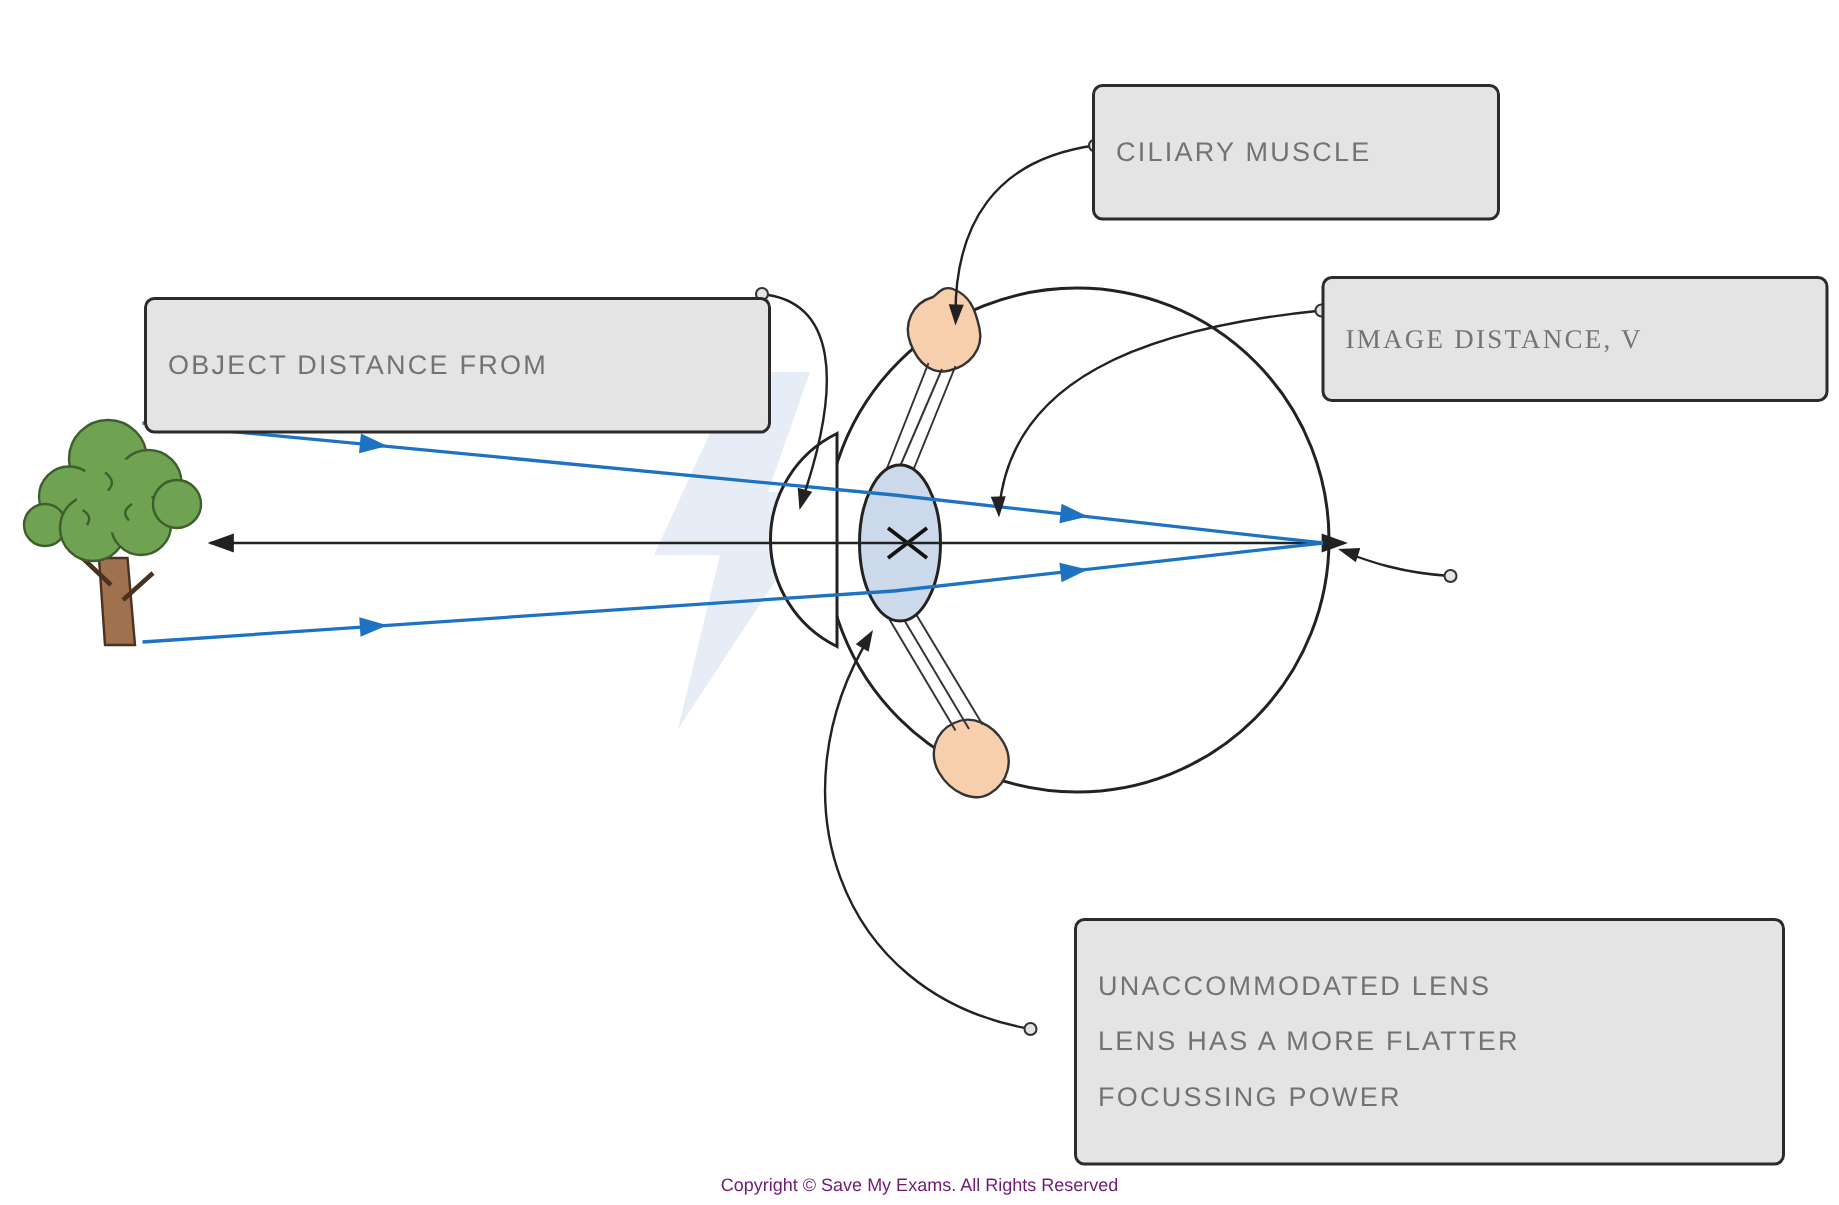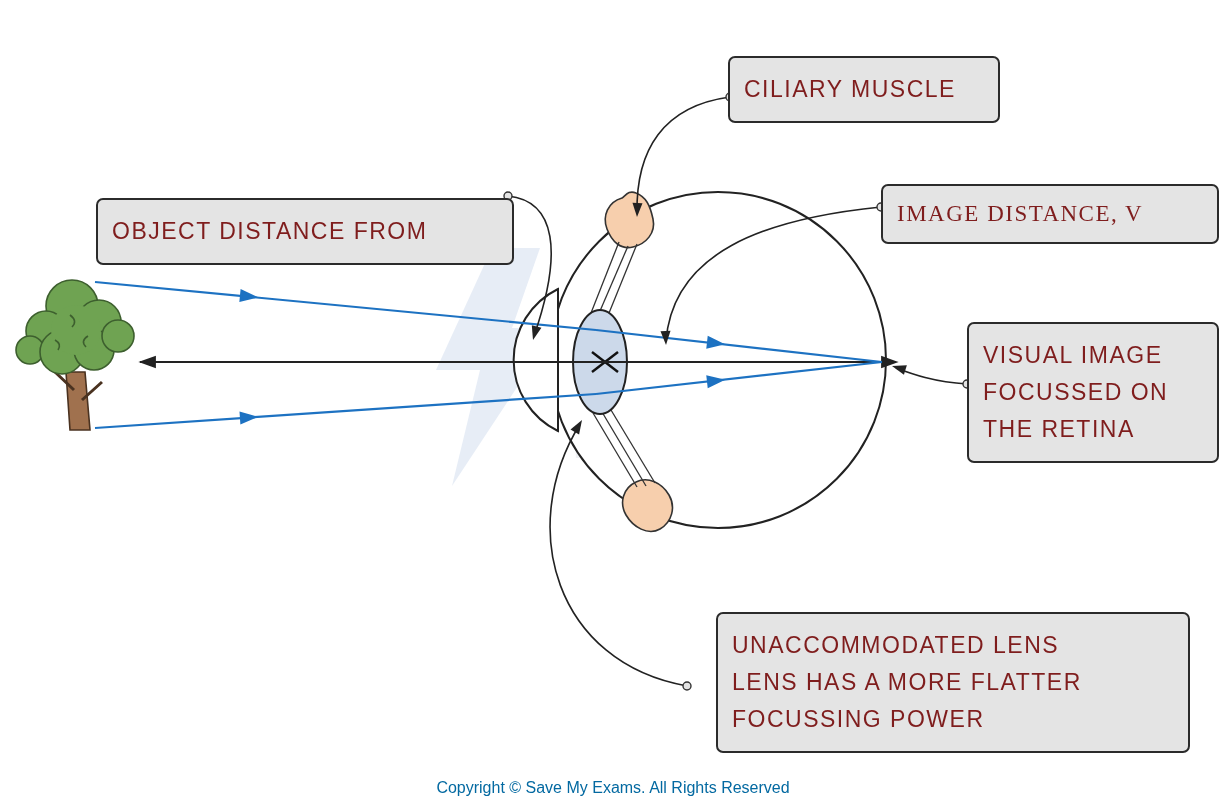--- a/index.html
+++ b/index.html
@@ -9,35 +9,35 @@
     background:#ffffff;
     font-family:"Liberation Sans", sans-serif;
     overflow:hidden;
   }
   svg{position:absolute;left:0;top:0;}
   .label-box{
     position:absolute;
     background:#e4e4e4;
     border:2px solid #2b2b2b;
     border-radius:7px;
-    padding:13px 14px;
-    color:#7f1d1d;
-    font-size:23px;
+    padding:25px 14px;
+    color:#737373;
+    font-size:18px;
     letter-spacing:1.5px;
     line-height:37px;
     white-space:nowrap;
     z-index:3;
   }
   .footer{
     position:absolute;
     left:0;right:0;
     bottom:6px;
     text-align:center;
-    color:#0369a1;
-    font-size:16px;
+    color:#701a75;
+    font-size:12px;
     z-index:3;
   }
   .wm-text{
     font-family:"Liberation Sans", sans-serif;
     font-weight:bold;
     font-size:58px;
     fill:#ccd2dc;
     opacity:0.38;
   }
 </style>
@@ -162,25 +162,20 @@
   </div>
 
   <div class="label-box" style="left:96px;top:150px;width:386px;margin-top:48px;">
     <div>OBJECT DISTANCE FROM</div>
   </div>
 
   <div class="label-box" style="left:881px;top:184px;width:306px;line-height:30px;font-family:Liberation Serif, serif;">
     <div>IMAGE DISTANCE, V</div>
   </div>
 
-  <div class="label-box" style="left:967px;top:322px;width:220px;">
-    <div>VISUAL IMAGE</div>
-    <div>FOCUSSED ON</div>
-    <div>THE RETINA</div>
-  </div>
 
   <div class="label-box" style="left:716px;top:612px;width:442px;">
     <div>UNACCOMMODATED LENS</div>
     <div>LENS HAS A MORE FLATTER</div>
     <div>FOCUSSING POWER</div>
   </div>
 
   <div class="footer">Copyright © Save My Exams. All Rights Reserved</div>
 </div>
 

